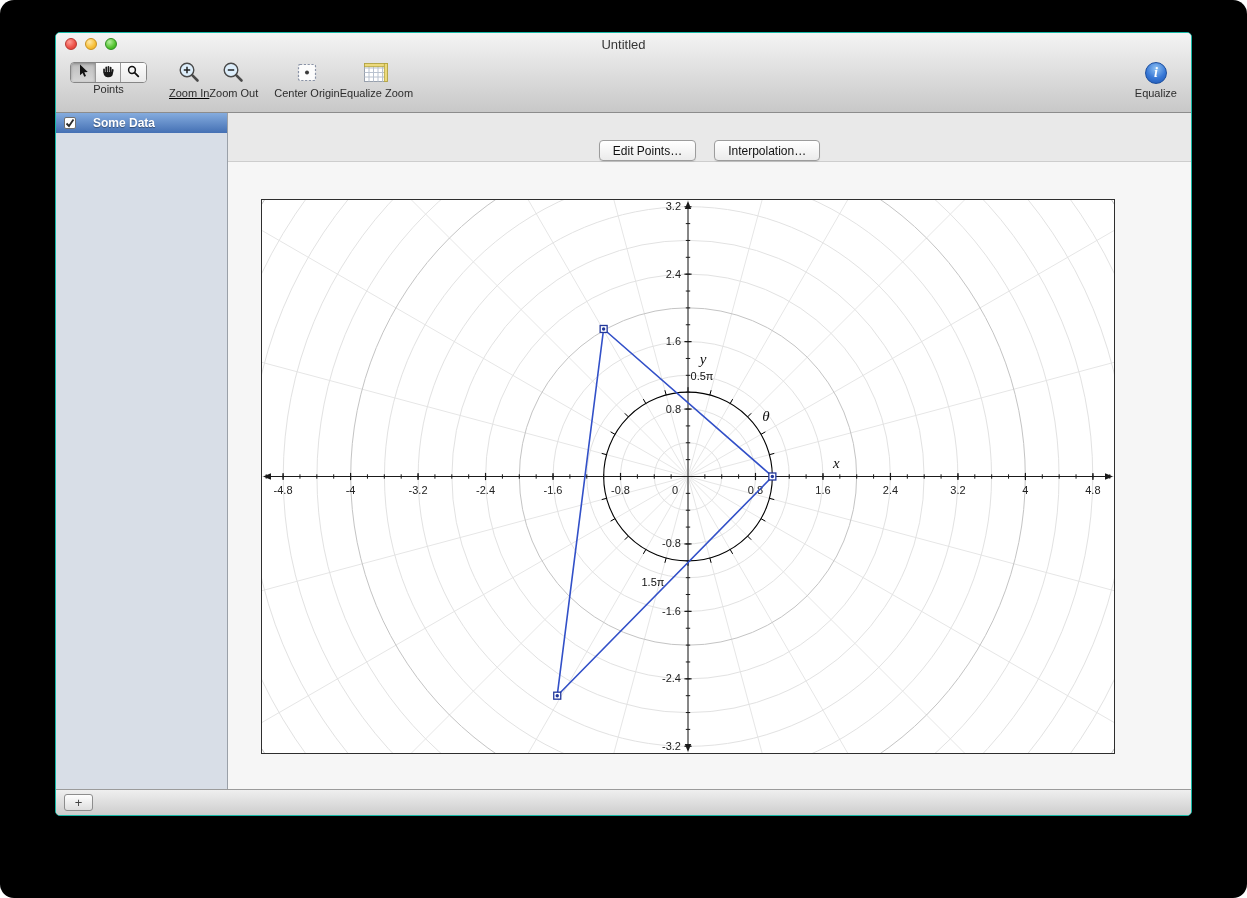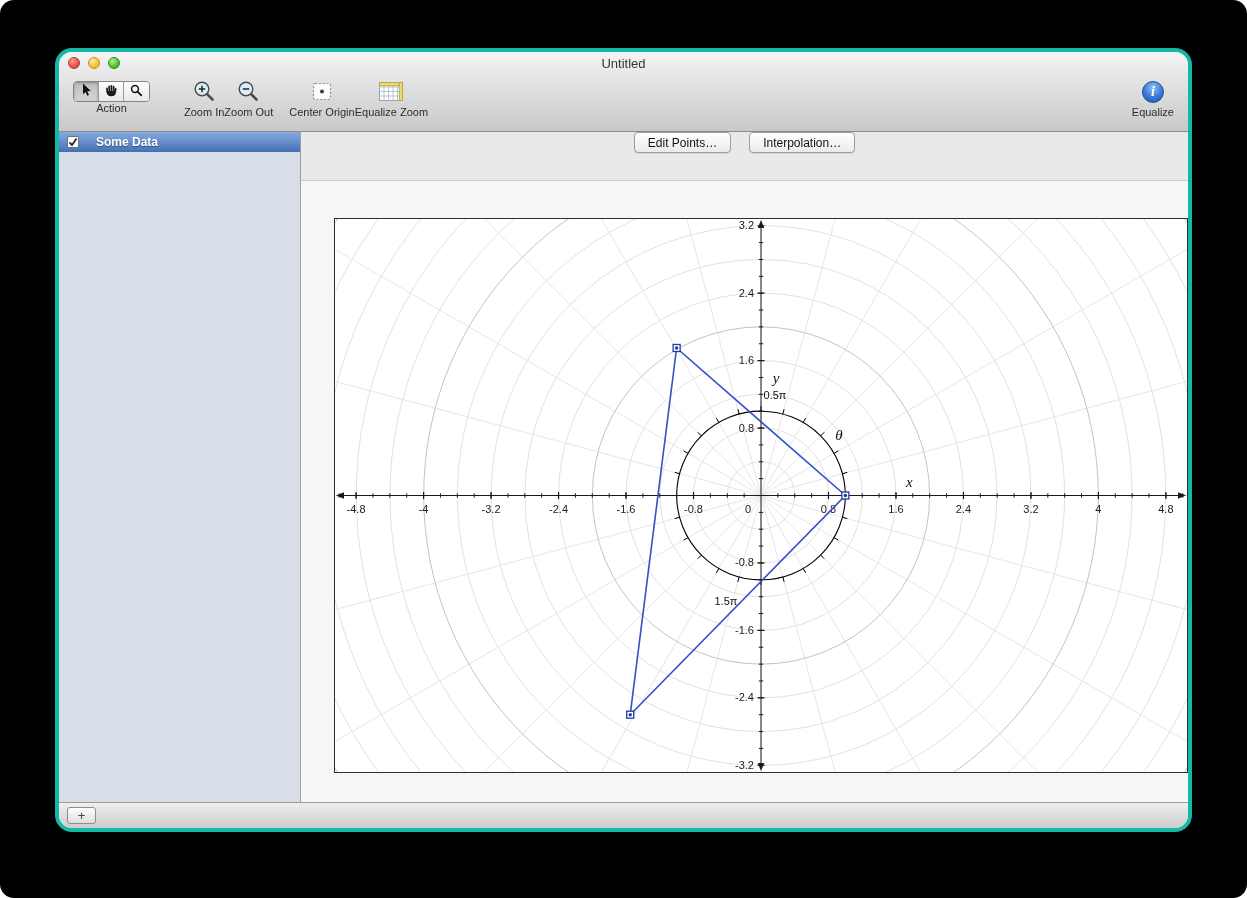--- a/index.html
+++ b/index.html
@@ -1,46 +1,46 @@
 <!DOCTYPE html>
 <html><head>
 <meta charset="utf-8">
 <style>
   *{margin:0;padding:0;box-sizing:border-box;}
   html{background:#fff;}
   body{width:1247px;height:898px;font-family:"Liberation Sans",sans-serif;-webkit-font-smoothing:antialiased;}
   .stage{position:relative;width:1247px;height:898px;background:#000;border-radius:14px;overflow:hidden;}
-  .window{position:absolute;left:55px;top:48px;width:1137px;height:784px;border-radius:17px;overflow:hidden;
-          background:#ededed;box-shadow:0 25px 60px rgba(0,0,0,.85);display:flex;flex-direction:column;border:4px solid #14b8a6;}
+  .window{position:absolute;left:55px;top:32px;width:1137px;height:784px;border-radius:5px;overflow:hidden;
+          background:#ededed;box-shadow:0 25px 60px rgba(0,0,0,.85);display:flex;flex-direction:column;border:1px solid #14b8a6;}
   .chrome{height:80px;background:linear-gradient(#f4f4f4,#c8c8c8);border-bottom:1px solid #8c8c8c;flex:0 0 auto;}
   .titlebar{height:22px;position:relative;}
   .traffic{position:absolute;left:9px;top:5px;display:flex;gap:8px;}
   .tl{width:12px;height:12px;border-radius:50%;display:inline-block;}
   .tl.red{background:radial-gradient(circle at 35% 30%,#ff9d96,#ec5047 60%,#d63b31);border:1px solid #b8362e;}
   .tl.yellow{background:radial-gradient(circle at 35% 30%,#ffe8a8,#f7bf37 60%,#e8a426);border:1px solid #c8901e;}
   .tl.green{background:radial-gradient(circle at 35% 30%,#b5ef9f,#52c22e 60%,#2ea31a);border:1px solid #2d8c20;}
   .title{text-align:center;line-height:23px;font-size:13px;color:#353535;}
   .toolbar{height:57px;display:flex;align-items:flex-start;padding:3px 14px 0 14px;}
   .tb-item{display:flex;flex-direction:column;align-items:center;}
   .tb-icon{height:29px;display:flex;align-items:center;justify-content:center;}
   .tb-label{font-size:11px;color:#2c2c2c;margin-top:0px;white-space:nowrap;}
   .seg-ctrl{display:flex;border:1px solid #868686;border-radius:4px;overflow:hidden;height:21px;margin-top:4px;background:#fff;}
   .seg{width:25px;display:flex;align-items:center;justify-content:center;background:linear-gradient(#fdfdfd,#e9e9e9);border-right:1px solid #9a9a9a;}
   .seg:last-child{border-right:none;}
   .seg.selected{background:linear-gradient(#bdbdbd,#d6d6d6);box-shadow:inset 0 1px 3px rgba(0,0,0,.28);}
-  .ml22{margin-left:34px;} .ml6{} .ml12{margin-left:16px;}
+  .ml22{margin-left:22px;text-decoration:underline;} .ml6{} .ml12{margin-left:16px;}
   .tb-spacer{flex:1;}
   .content{flex:1;display:flex;min-height:0;}
-  .sidebar{width:242px;background:#d8dee7;border-right:1px solid #9aa0a8;flex:0 0 auto;}
+  .sidebar{width:172px;background:#d8dee7;border-right:1px solid #9aa0a8;flex:0 0 auto;}
   .side-row{height:20px;display:flex;align-items:center;padding-left:8px;}
   .side-row.selected{background:linear-gradient(#85acde,#4470b4);}
   .checkbox{width:12px;height:12px;background:#fff;border:1px solid #6f6f6f;border-radius:2px;display:flex;align-items:center;justify-content:center;flex:0 0 auto;}
   .side-label{margin-left:17px;font-size:12px;font-weight:bold;color:#fff;text-shadow:0 1px 1px rgba(0,0,0,.4);}
   .main{flex:1;background:#f6f6f6;min-width:0;}
-  .main-strip{height:49px;background:#e9e9e9;border-bottom:1px solid #cdcdcd;display:flex;align-items:flex-start;justify-content:center;gap:18px;}
+  .main-strip{height:49px;background:#e9e9e9;border-bottom:1px solid #cdcdcd;display:flex;align-items:flex-end;justify-content:center;gap:18px;}
   .mac-btn{height:21px;padding:0 13px;border-radius:4px;border:1px solid #9c9c9c;background:linear-gradient(#ffffff,#ebebeb);
            font-size:12px;color:#111;font-family:"Liberation Sans",sans-serif;box-shadow:0 1px 1px rgba(0,0,0,.08);}
   .plot-wrap{margin:37px 0 0 33px;width:854px;height:555px;border:1px solid #2e2e2e;background:#fff;}
   .plot-wrap svg{display:block;}
   .bottombar{height:26px;background:linear-gradient(#efefef,#cdcdcd);border-top:1px solid #9b9b9b;display:flex;align-items:center;padding-left:8px;flex:0 0 auto;}
   .add-btn{width:29px;height:17px;border:1px solid #8d8d8d;border-radius:3px;background:linear-gradient(#fefefe,#dedede);
            font-size:13px;color:#444;display:flex;align-items:center;justify-content:center;font-family:"Liberation Sans",sans-serif;}
   .inspector-icon{width:22px;height:22px;border-radius:50%;background:radial-gradient(circle at 50% 28%,#8fc2f2,#3878d6 55%,#1e55b0);
            border:1px solid #1c4f9e;color:#fff;display:flex;align-items:center;justify-content:center;
            font-family:"Liberation Serif",serif;font-style:italic;font-weight:bold;font-size:14px;}
@@ -86,21 +86,21 @@
             </div>
             <div class="seg">
               <span>
                 <svg width="13" height="13" viewBox="0 0 13 13">
                   <circle cx="5" cy="5" r="3.4" fill="none" stroke="#111" stroke-width="1.5"></circle>
                   <line x1="7.6" y1="7.6" x2="11.3" y2="11.3" stroke="#111" stroke-width="1.8" stroke-linecap="round"></line>
                 </svg>
               </span>
             </div>
           </div>
-          <div class="tb-label">Action</div>
+          <div class="tb-label">Points</div>
         </div>
 
         <div class="tb-item ml22">
           <div class="tb-icon">
             <svg width="25" height="25" viewBox="0 0 25 25">
               <circle cx="10" cy="10" r="6.8" fill="#ddeefb" stroke="#4a4a4a" stroke-width="1.4"></circle>
               <line x1="10" y1="6.8" x2="10" y2="13.2" stroke="#222" stroke-width="1.5"></line>
               <line x1="6.8" y1="10" x2="13.2" y2="10" stroke="#222" stroke-width="1.5"></line>
               <line x1="15.2" y1="15.2" x2="20.5" y2="20.5" stroke="#4a4a4a" stroke-width="2.6" stroke-linecap="round"></line>
             </svg>

